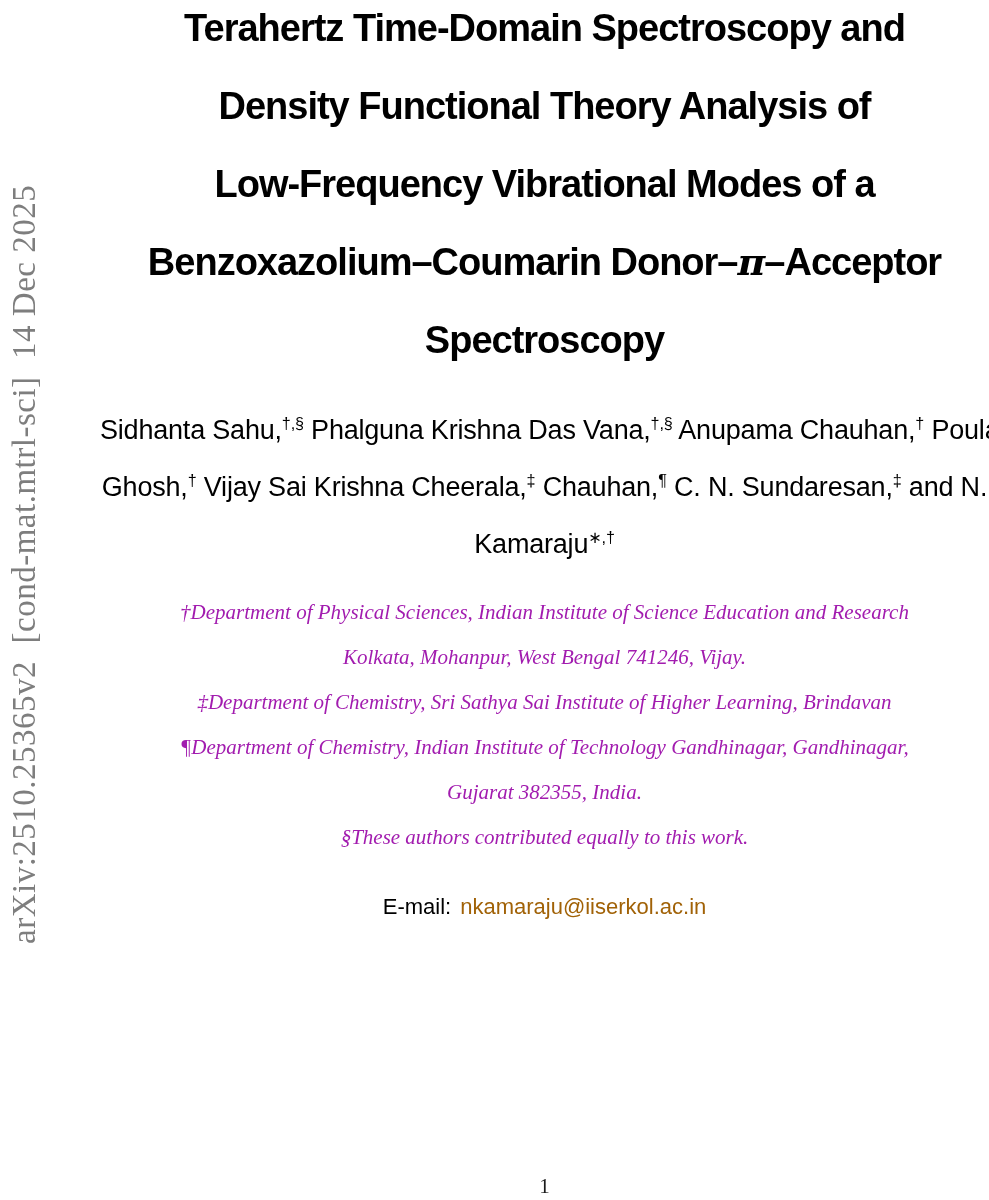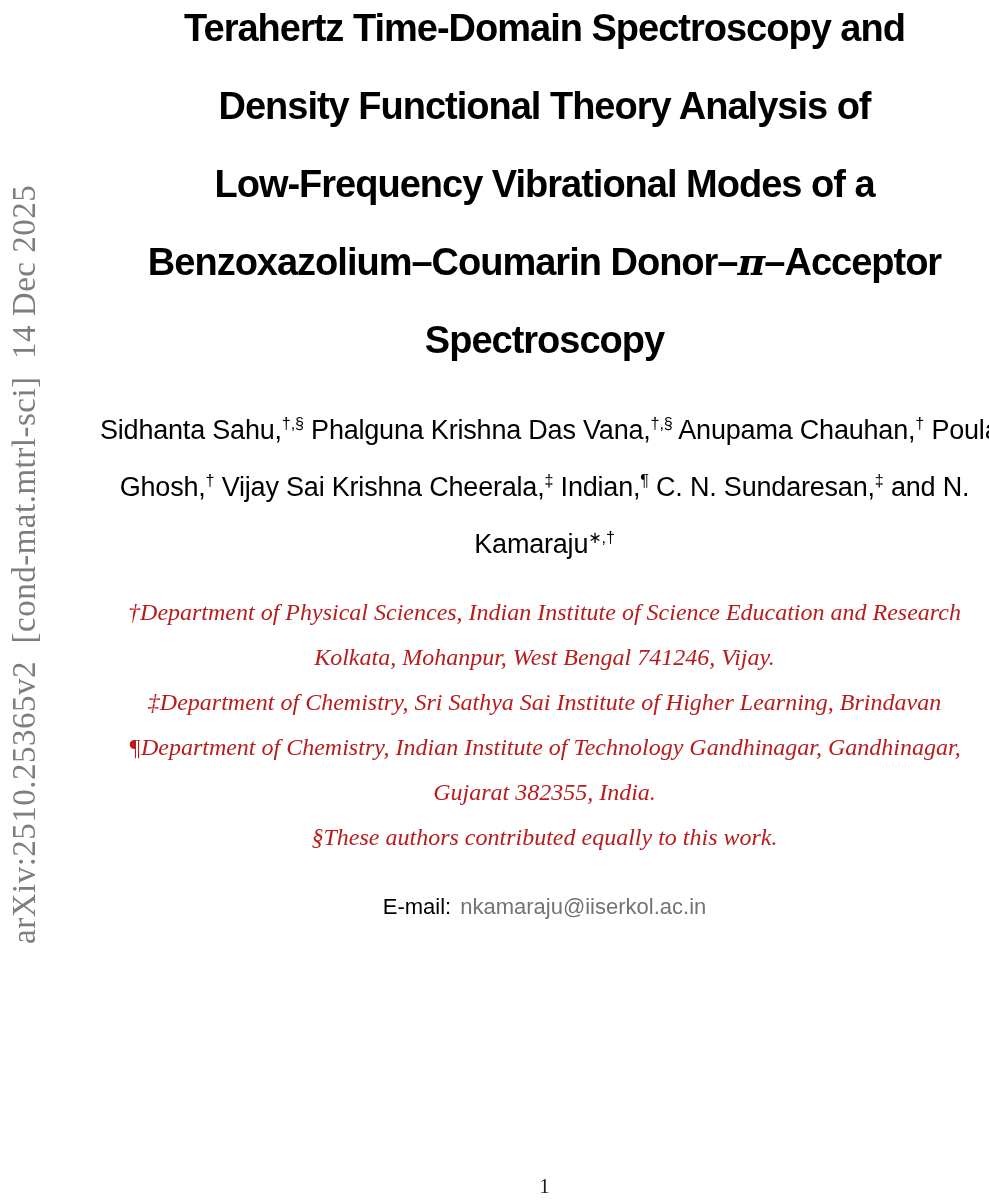--- a/index.html
+++ b/index.html
@@ -61,34 +61,34 @@
   .author-line { display: block; white-space: nowrap; }
   sup {
     font-size: 60%;
     line-height: 0;
     vertical-align: super;
   }
   .affiliations {
     margin-top: 17px;
     font-family: "Liberation Serif", serif;
     font-style: italic;
-    font-size: 24px;
+    font-size: 21px;
     line-height: 45px;
-    color: #b91c1c;
+    color: #a21caf;
   }
   .affiliation-line { display: block; white-space: nowrap; }
   .email-row {
     margin-top: 32px;
     font-family: "Liberation Sans", sans-serif;
     font-size: 22px;
     line-height: 30px;
     color: #000000;
   }
   .email-link {
-    color: #737373;
+    color: #a16207;
     text-decoration: none;
     margin-left: 9px;
   }
   .page-number {
     position: absolute;
     left: 100px;
     width: 889px;
     top: 1174px;
     text-align: center;
     font-family: "Liberation Serif", serif;
@@ -108,21 +108,21 @@
     <h1 class="title">
       <span class="title-line"><span>Terahertz Time-Domain Spectroscopy and</span></span>
       <span class="title-line"><span>Density Functional Theory Analysis of</span></span>
       <span class="title-line"><span>Low-Frequency Vibrational Modes of a</span></span>
       <span class="title-line"><span>Benzoxazolium–Coumarin Donor–</span><span class="mathit">π</span><span>–Acceptor</span></span>
       <span class="title-line"><span>Spectroscopy</span></span>
     </h1>
 
     <div class="authors">
       <span class="author-line"><span>Sidhanta Sahu,</span><sup>†,§</sup><span> Phalguna Krishna Das Vana,</span><sup>†,§</sup><span> Anupama Chauhan,</span><sup>†</sup><span> Poulami</span></span>
-      <span class="author-line"><span>Ghosh,</span><sup>†</sup><span> Vijay Sai Krishna Cheerala,</span><sup>‡</sup><span> Indian,</span><sup>¶</sup><span> C. N. Sundaresan,</span><sup>‡</sup><span> and N.</span></span>
+      <span class="author-line"><span>Ghosh,</span><sup>†</sup><span> Vijay Sai Krishna Cheerala,</span><sup>‡</sup><span> Chauhan,</span><sup>¶</sup><span> C. N. Sundaresan,</span><sup>‡</sup><span> and N.</span></span>
       <span class="author-line"><span>Kamaraju</span><sup>∗,†</sup></span>
     </div>
 
     <div class="affiliations">
       <span class="affiliation-line">†Department of Physical Sciences, Indian Institute of Science Education and Research</span>
       <span class="affiliation-line">Kolkata, Mohanpur, West Bengal 741246, Vijay.</span>
       <span class="affiliation-line">‡Department of Chemistry, Sri Sathya Sai Institute of Higher Learning, Brindavan</span>
       <span class="affiliation-line">¶Department of Chemistry, Indian Institute of Technology Gandhinagar, Gandhinagar,</span>
       <span class="affiliation-line">Gujarat 382355, India.</span>
       <span class="affiliation-line">§These authors contributed equally to this work.</span>

